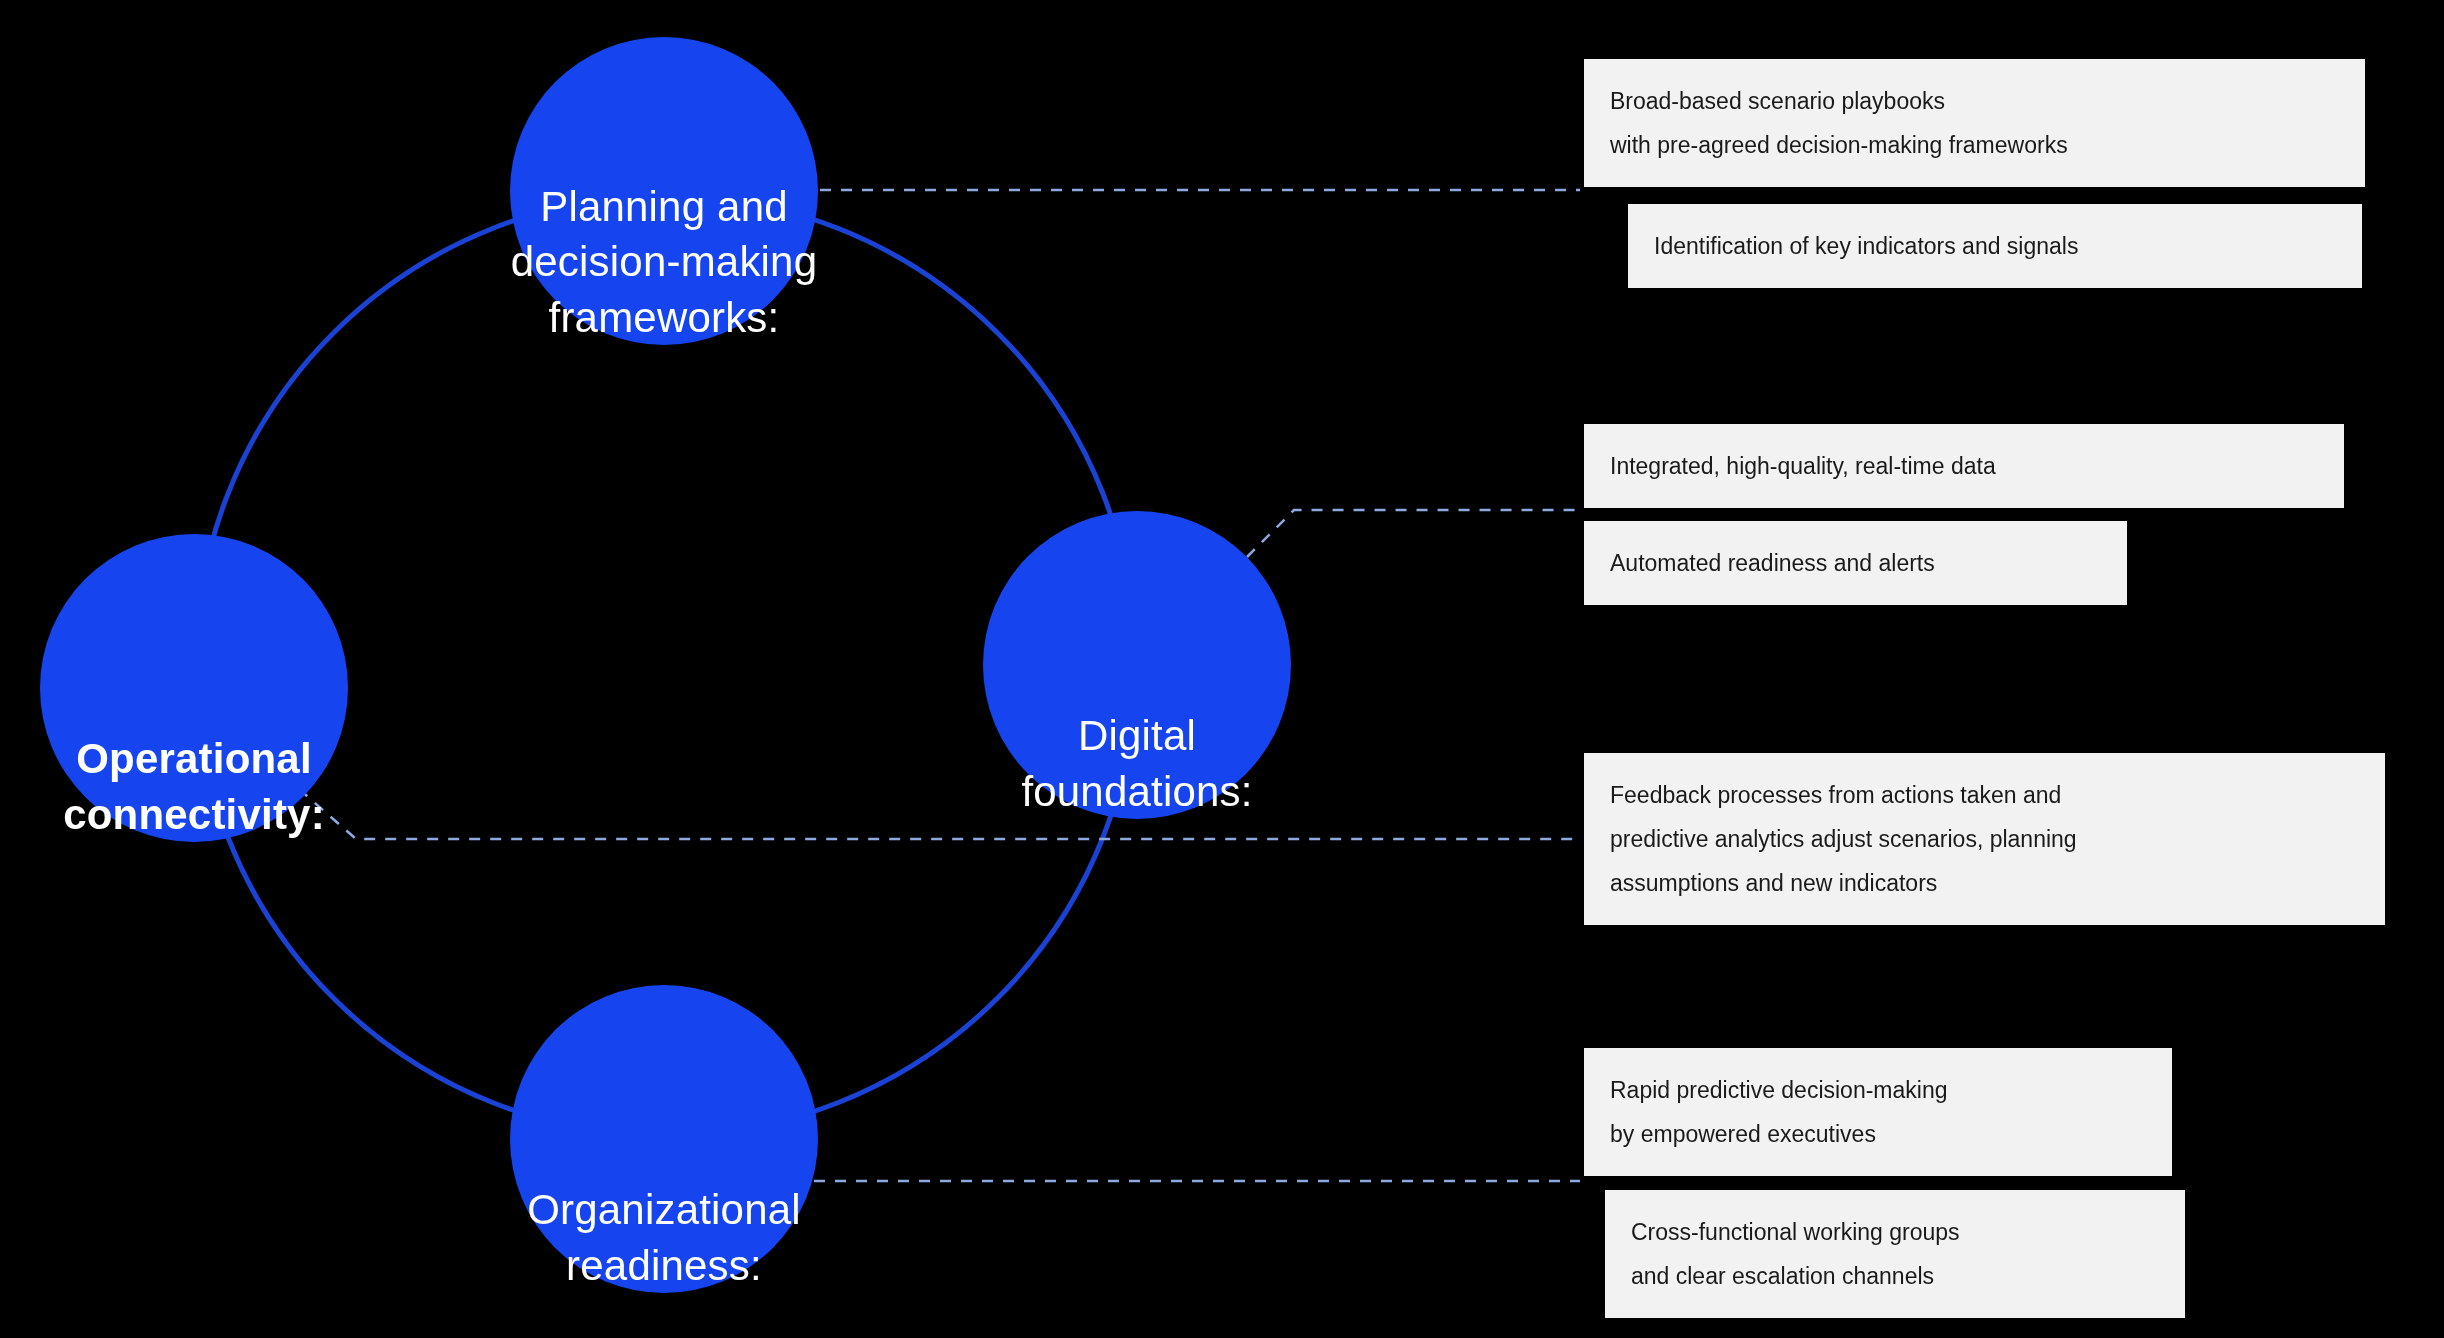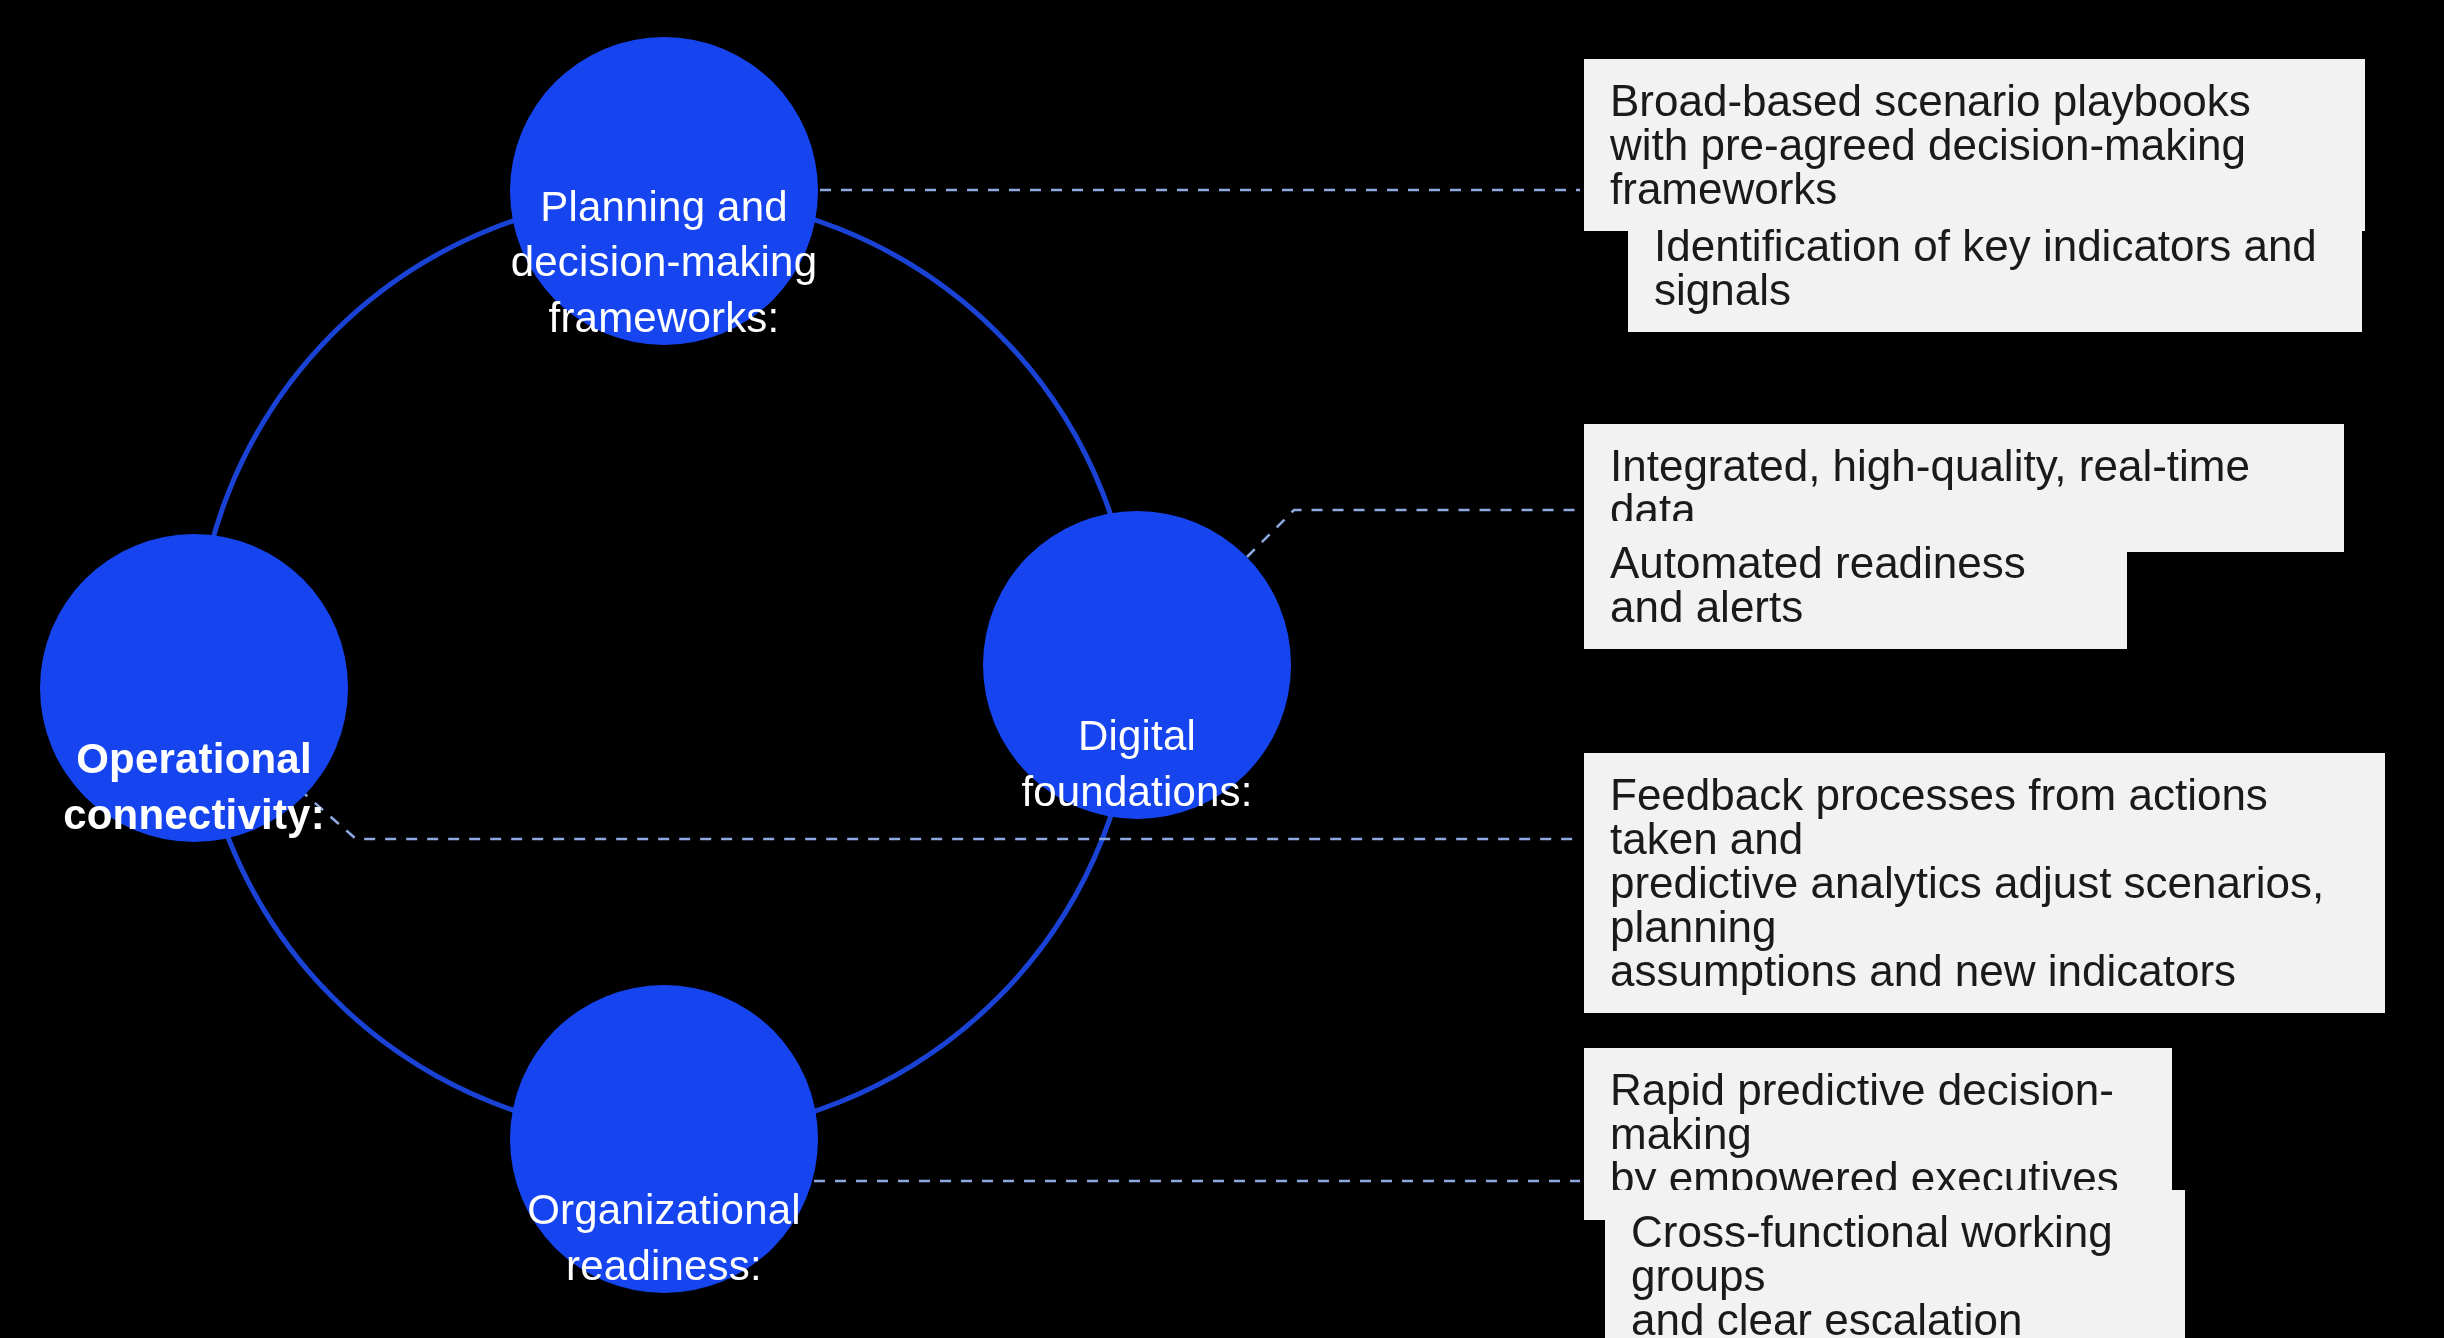--- a/index.html
+++ b/index.html
@@ -62,21 +62,21 @@
   .node-planning       { left: 510px; top: 37px;  }
   .node-operational    { left: 40px;  top: 534px; font-weight: bold; }
   .node-digital        { left: 983px; top: 511px; }
   .node-organizational { left: 510px; top: 985px; }
   
   .callout {
     position: absolute;
     left: 1584px;
     background: var(--box-bg, #f2f2f2);
     color: var(--box-text, #1a1a1a);
-    font-size: 44px;
+    font-size: 23px;
     line-height: 44px;
     padding: 20px 26px;
     box-sizing: border-box;
   }
   .prelines { white-space: pre-line; }
   .callout-1 { top: 59px;   width: 781px; }
   .callout-2 { top: 204px;  width: 734px; margin-left: 44px; }
   .callout-3 { top: 424px;  width: 760px; }
   .callout-4 { top: 521px;  width: 543px; }
   .callout-5 { top: 753px;  width: 801px; }

